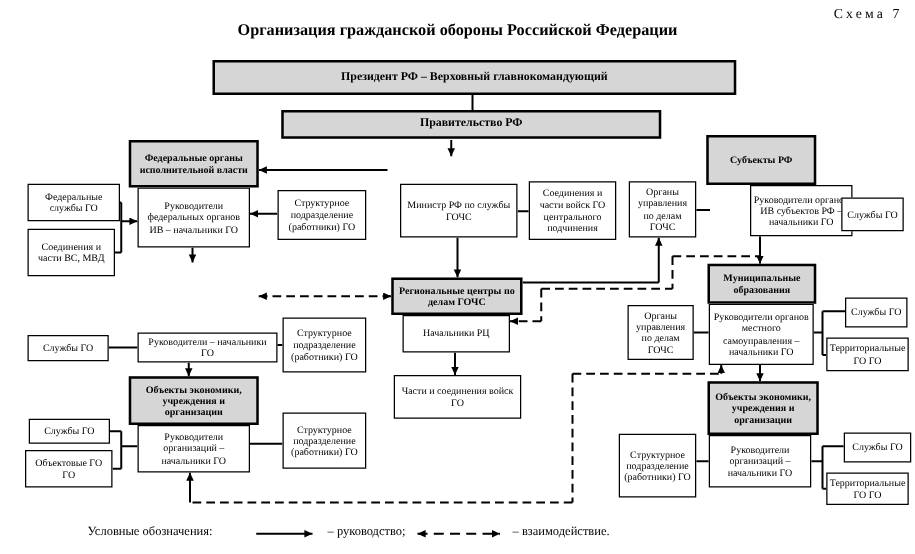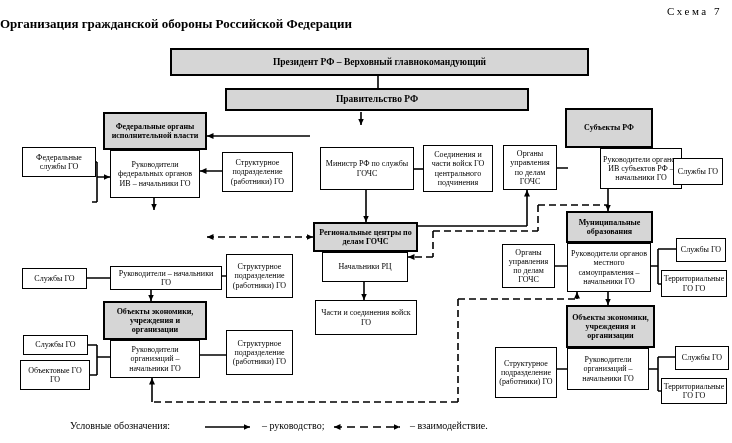--- a/index.html
+++ b/index.html
@@ -1,18 +1,18 @@
 <!DOCTYPE html>
 <html><head>
 <meta charset="utf-8">
 <style>
   html,body{margin:0;padding:0;background:#fff;}
   .canvas{position:relative;width:732px;height:443px;background:#fff;overflow:hidden;
           font-family:"Liberation Serif", "DejaVu Serif", serif;color:#000;border-radius:26px;}
-  .title{position:absolute;left:0;right:0;top:16px;font-weight:bold;font-size:13px;}
+  .title{position:absolute;left:0;right:0;top:16px;text-align:center;font-weight:bold;font-size:13px;}
   .scheme{position:absolute;right:10px;top:5px;font-size:11px;letter-spacing:2.5px;}
   .box{position:absolute;border:1.6px solid #000;background:#fff;box-sizing:border-box;
        display:flex;align-items:center;justify-content:center;text-align:center;
        font-size:8px;line-height:1.13;padding:1px 2px;}
   .shaded{background:#d6d6d6;font-weight:bold;border-width:2px;}
   .lg{font-size:9.5px;}
   svg.wires{position:absolute;left:0;top:0;pointer-events:none;}
   .legend-text{position:absolute;top:420px;font-size:10px;}
 </style>
 </head>
@@ -81,20 +81,21 @@
       <path d="M334,427 H400" stroke-dasharray="8,5" marker-start="url(#ahs)" marker-end="url(#ah)"></path>
     </g>
   </svg>
 
   <div class="box shaded lg" style="left:170px;top:48px;width:419px;height:28px">Президент РФ – Верховный главнокомандующий</div>
   <div class="box shaded lg" style="left:225px;top:88px;width:304px;height:23px">Правительство РФ</div>
 
   <div class="box shaded" style="left:103px;top:112px;width:104px;height:38px">Федеральные органы исполнительной власти</div>
   <div class="box" style="left:110px;top:150px;width:90px;height:48px">Руководители федеральных органов ИВ – начальники ГО</div>
   <div class="box" style="left:22px;top:147px;width:74px;height:30px">Федеральные службы ГО</div>
+  <div class="box" style="left:22px;top:183px;width:70px;height:38px">Соединения и части ВС, МВД</div>
   <div class="box" style="left:222px;top:152px;width:71px;height:40px">Структурное подразделение (работники) ГО</div>
 
   <div class="box" style="left:110px;top:266px;width:112px;height:24px">Руководители – начальники ГО</div>
   <div class="box" style="left:22px;top:268px;width:65px;height:21px">Службы ГО</div>
   <div class="box" style="left:226px;top:254px;width:67px;height:44px">Структурное подразделение (работники) ГО</div>
 
   <div class="box shaded" style="left:103px;top:301px;width:104px;height:39px">Объекты экономики, учреждения и организации</div>
   <div class="box" style="left:110px;top:340px;width:90px;height:38px">Руководители организаций – начальники ГО</div>
   <div class="box" style="left:23px;top:335px;width:65px;height:20px">Службы ГО</div>
   <div class="box" style="left:20px;top:360px;width:70px;height:30px">Объектовые ГО ГО</div>

